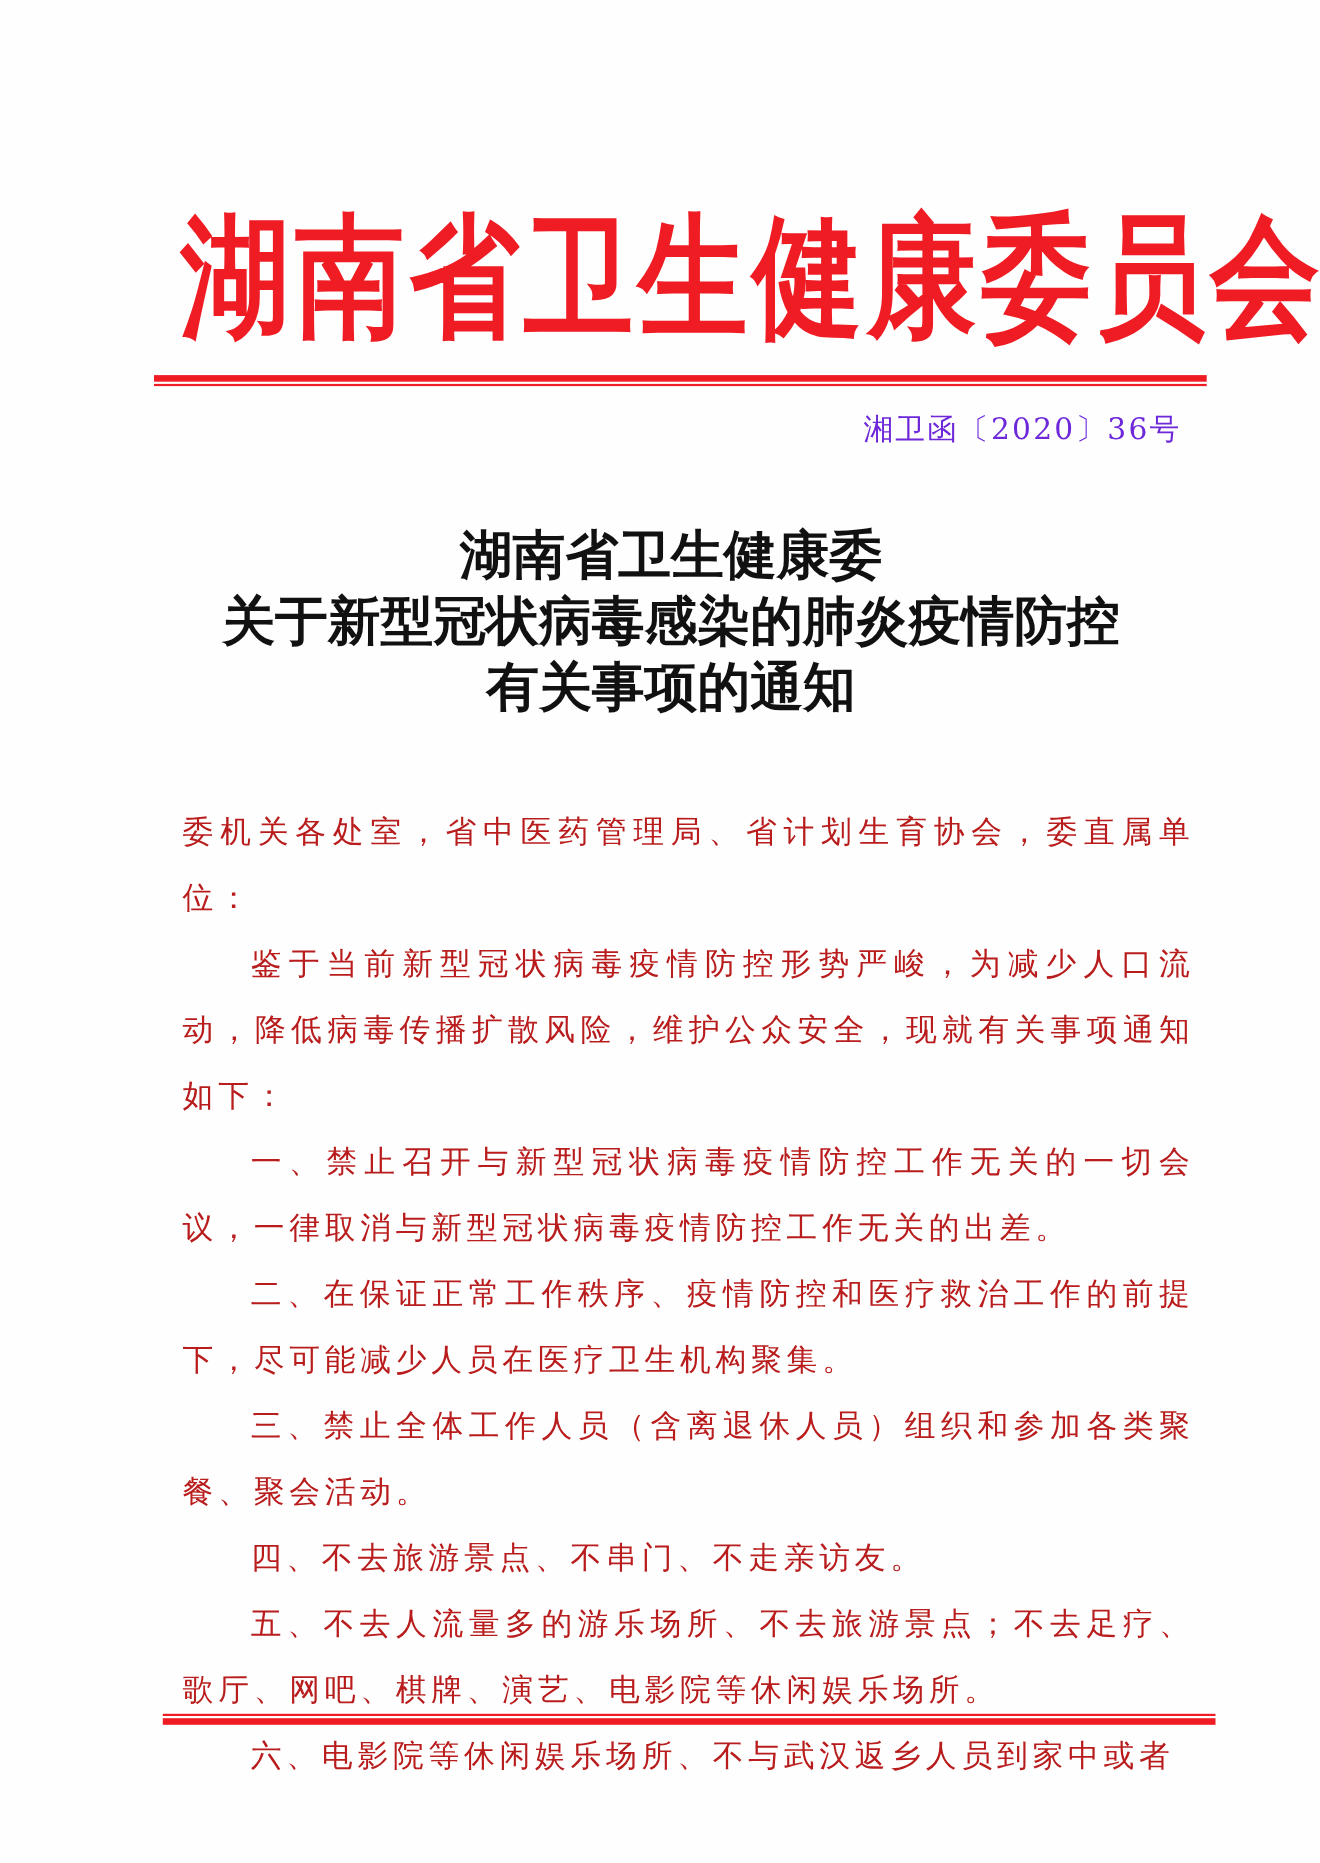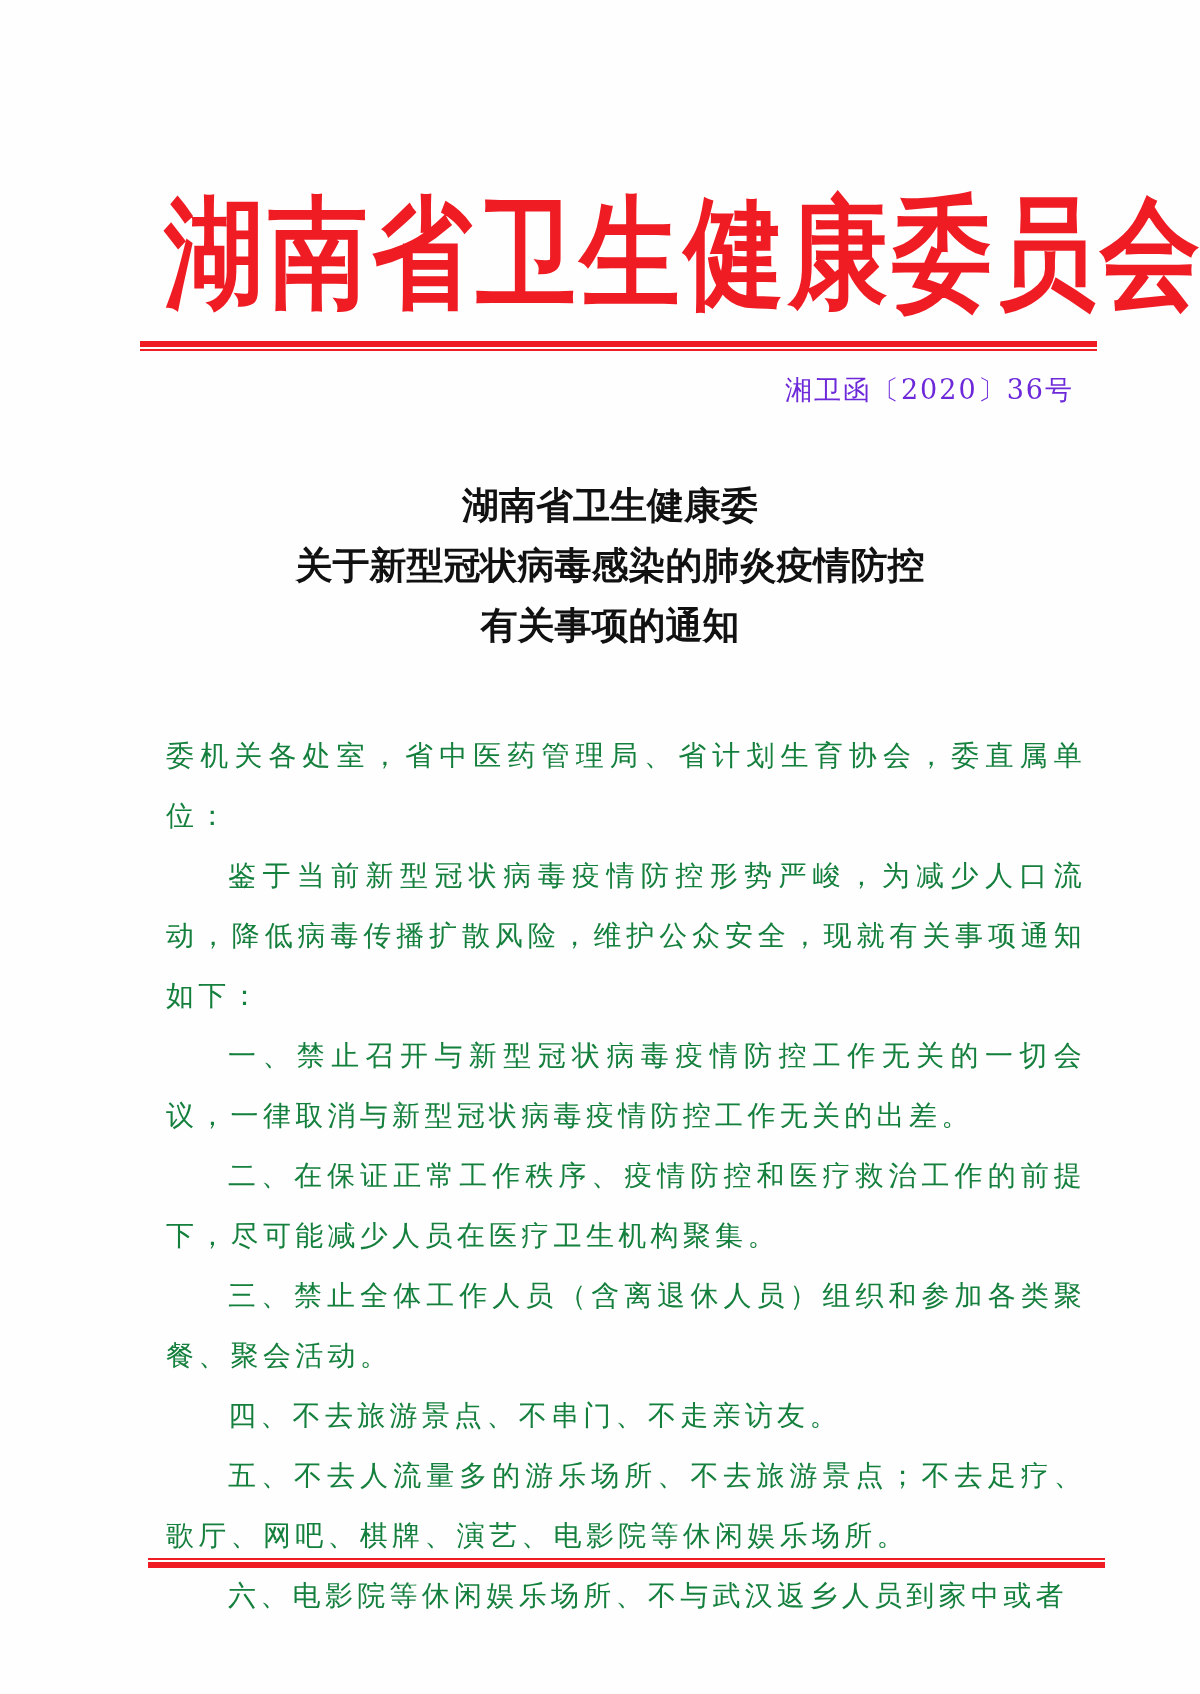--- a/index.html
+++ b/index.html
@@ -23,27 +23,27 @@
     .rule-top .thick { position: absolute; left: 0; top: 0; width: 100%; height: 6px; background: #ef1c24; }
     .rule-top .thin  { position: absolute; left: 0; top: 8px; width: 100%; height: 2px; background: #ef1c24; }
 
     .doc-number {
       position: absolute; right: 126px; top: 372px;
       font-family: "DejaVu Serif", serif; font-size: 27px; letter-spacing: 2px; color: #6d28d9;
     }
 
     .title-block {
       position: absolute; left: 150px; top: 475px; width: 920px; text-align: center;
-      font-family: "DejaVu Serif", serif; font-weight: bold; font-size: 37px; line-height: 60px; color: #111;
+      font-family: "DejaVu Serif", serif; font-weight: bold; font-size: 48px; line-height: 60px; color: #111;
     }
     .title-block div { letter-spacing: 0px; }
 
     .body-text {
       position: absolute; left: 166px; top: 726px; width: 920px;
-      font-family: Liberation Sans, sans-serif; font-size: 28px; line-height: 60px; color: #15803d;
+      font-family: Liberation Sans, sans-serif; font-size: 28px; line-height: 60px; color: #b91c1c;
       letter-spacing: 4.3px;
     }
     .para { text-indent: 62px; margin: 0; text-align: justify; text-align-last: left; }
     .para.first { text-indent: 0; }
 
     .rule-bottom { position: absolute; left: 148px; top: 1558px; width: 957px; height: 12px; }
     .rule-bottom .thin  { position: absolute; left: 0; top: 0; width: 100%; height: 2px; background: #ef1c24; }
     .rule-bottom .thick { position: absolute; left: 0; top: 4px; width: 100%; height: 6px; background: #ef1c24; }
   </style>
 </head>

